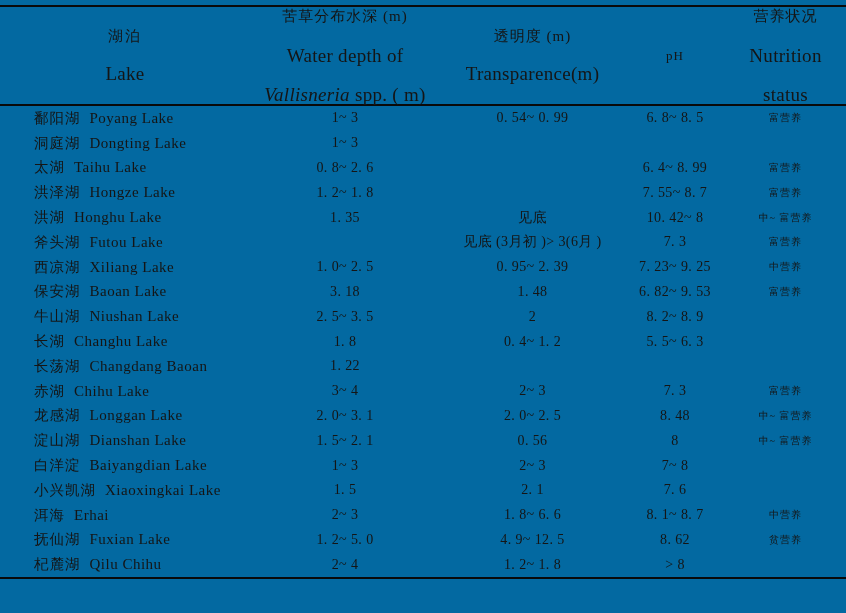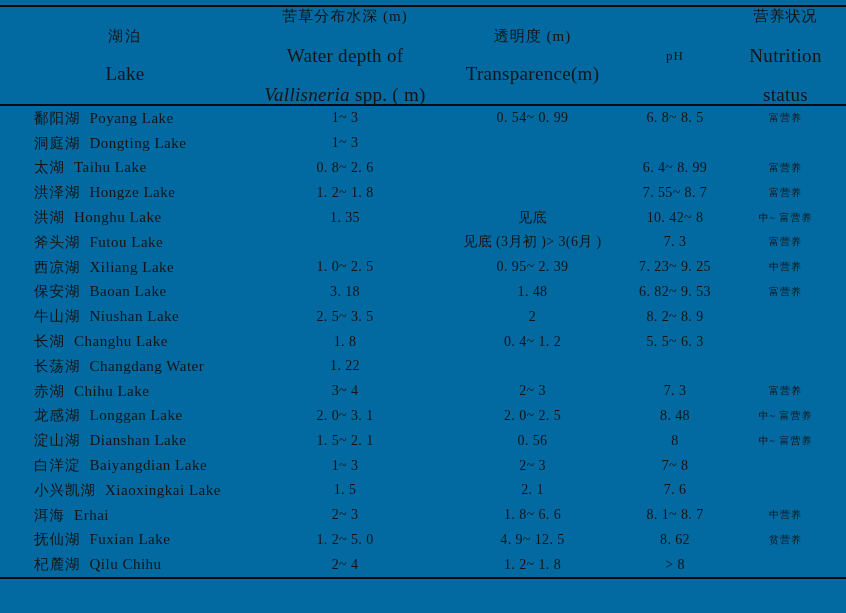--- a/index.html
+++ b/index.html
@@ -212,21 +212,21 @@
       <span class="cn">长湖</span><span class="en">Changhu Lake</span>
     </td>
     <td class="c-num">1. 8</td>
     <td class="c-num">0. 4~ 1. 2</td>
     <td class="c-num">5. 5~ 6. 3</td>
     <td class="c-nut"></td>
   </tr>
 
   <tr>
     <td class="c-lake">
-      <span class="cn">长荡湖</span><span class="en">Changdang Water</span>
+      <span class="cn">长荡湖</span><span class="en">Changdang Baoan</span>
     </td>
     <td class="c-num">1. 22</td>
     <td class="c-num"></td>
     <td class="c-num"></td>
     <td class="c-nut"></td>
   </tr>
 
   <tr>
     <td class="c-lake">
       <span class="cn">赤湖</span><span class="en">Chihu Lake</span>

